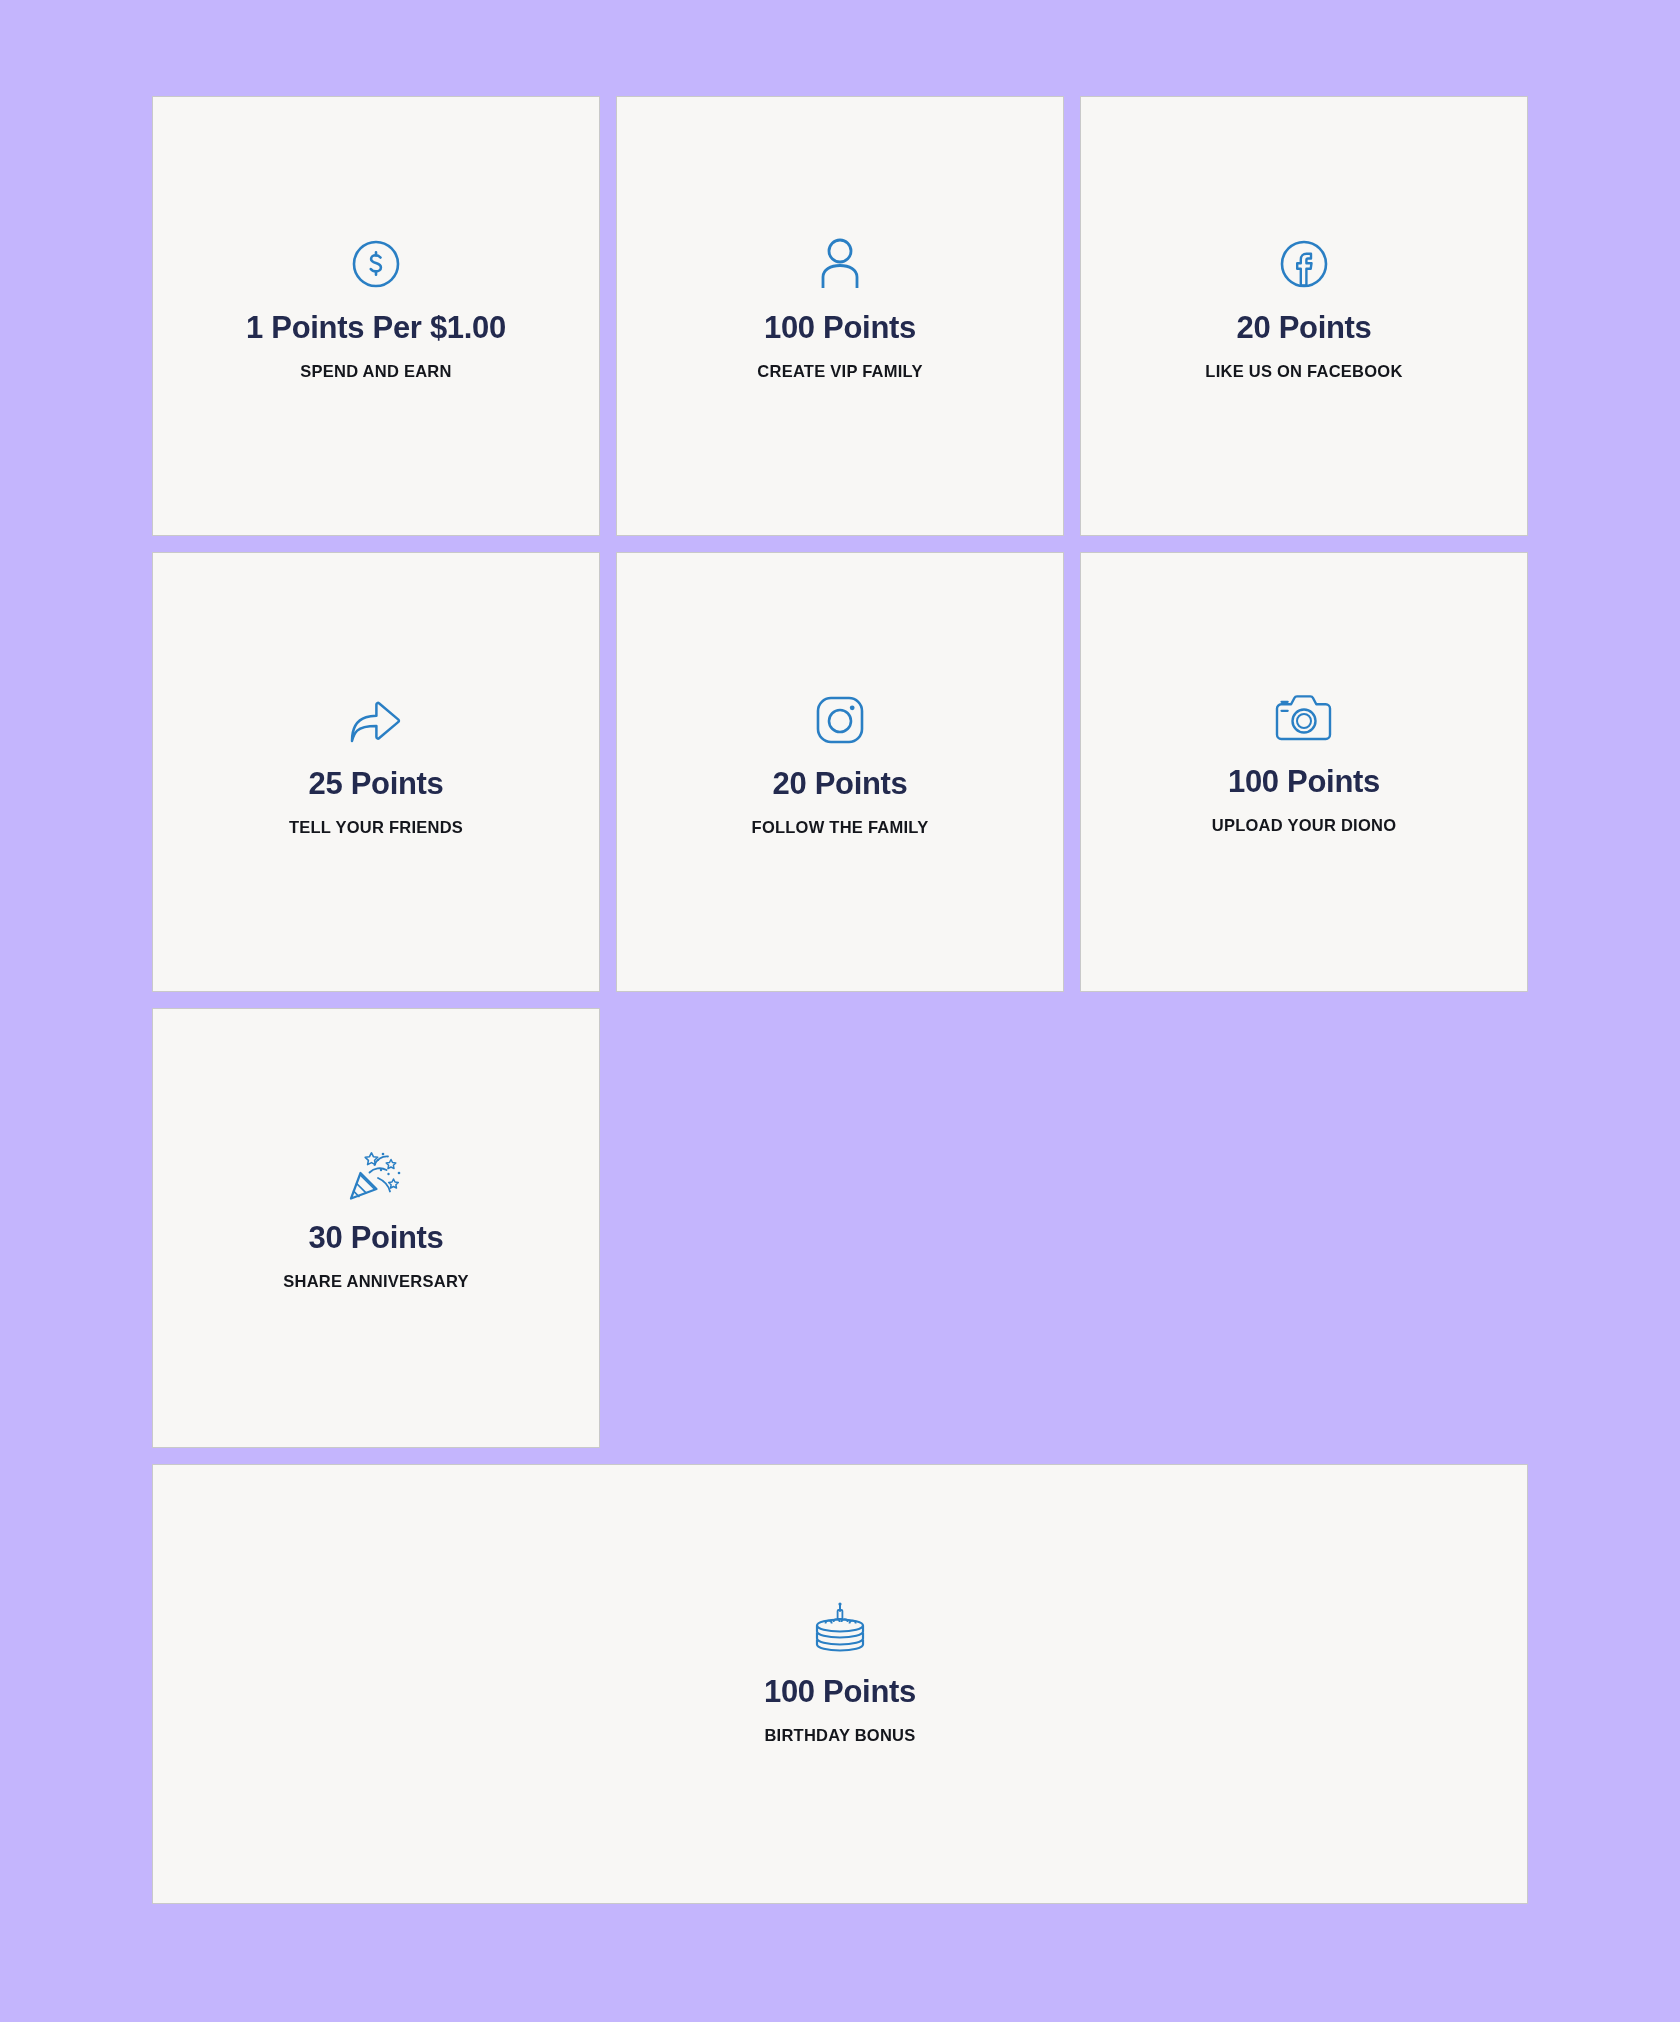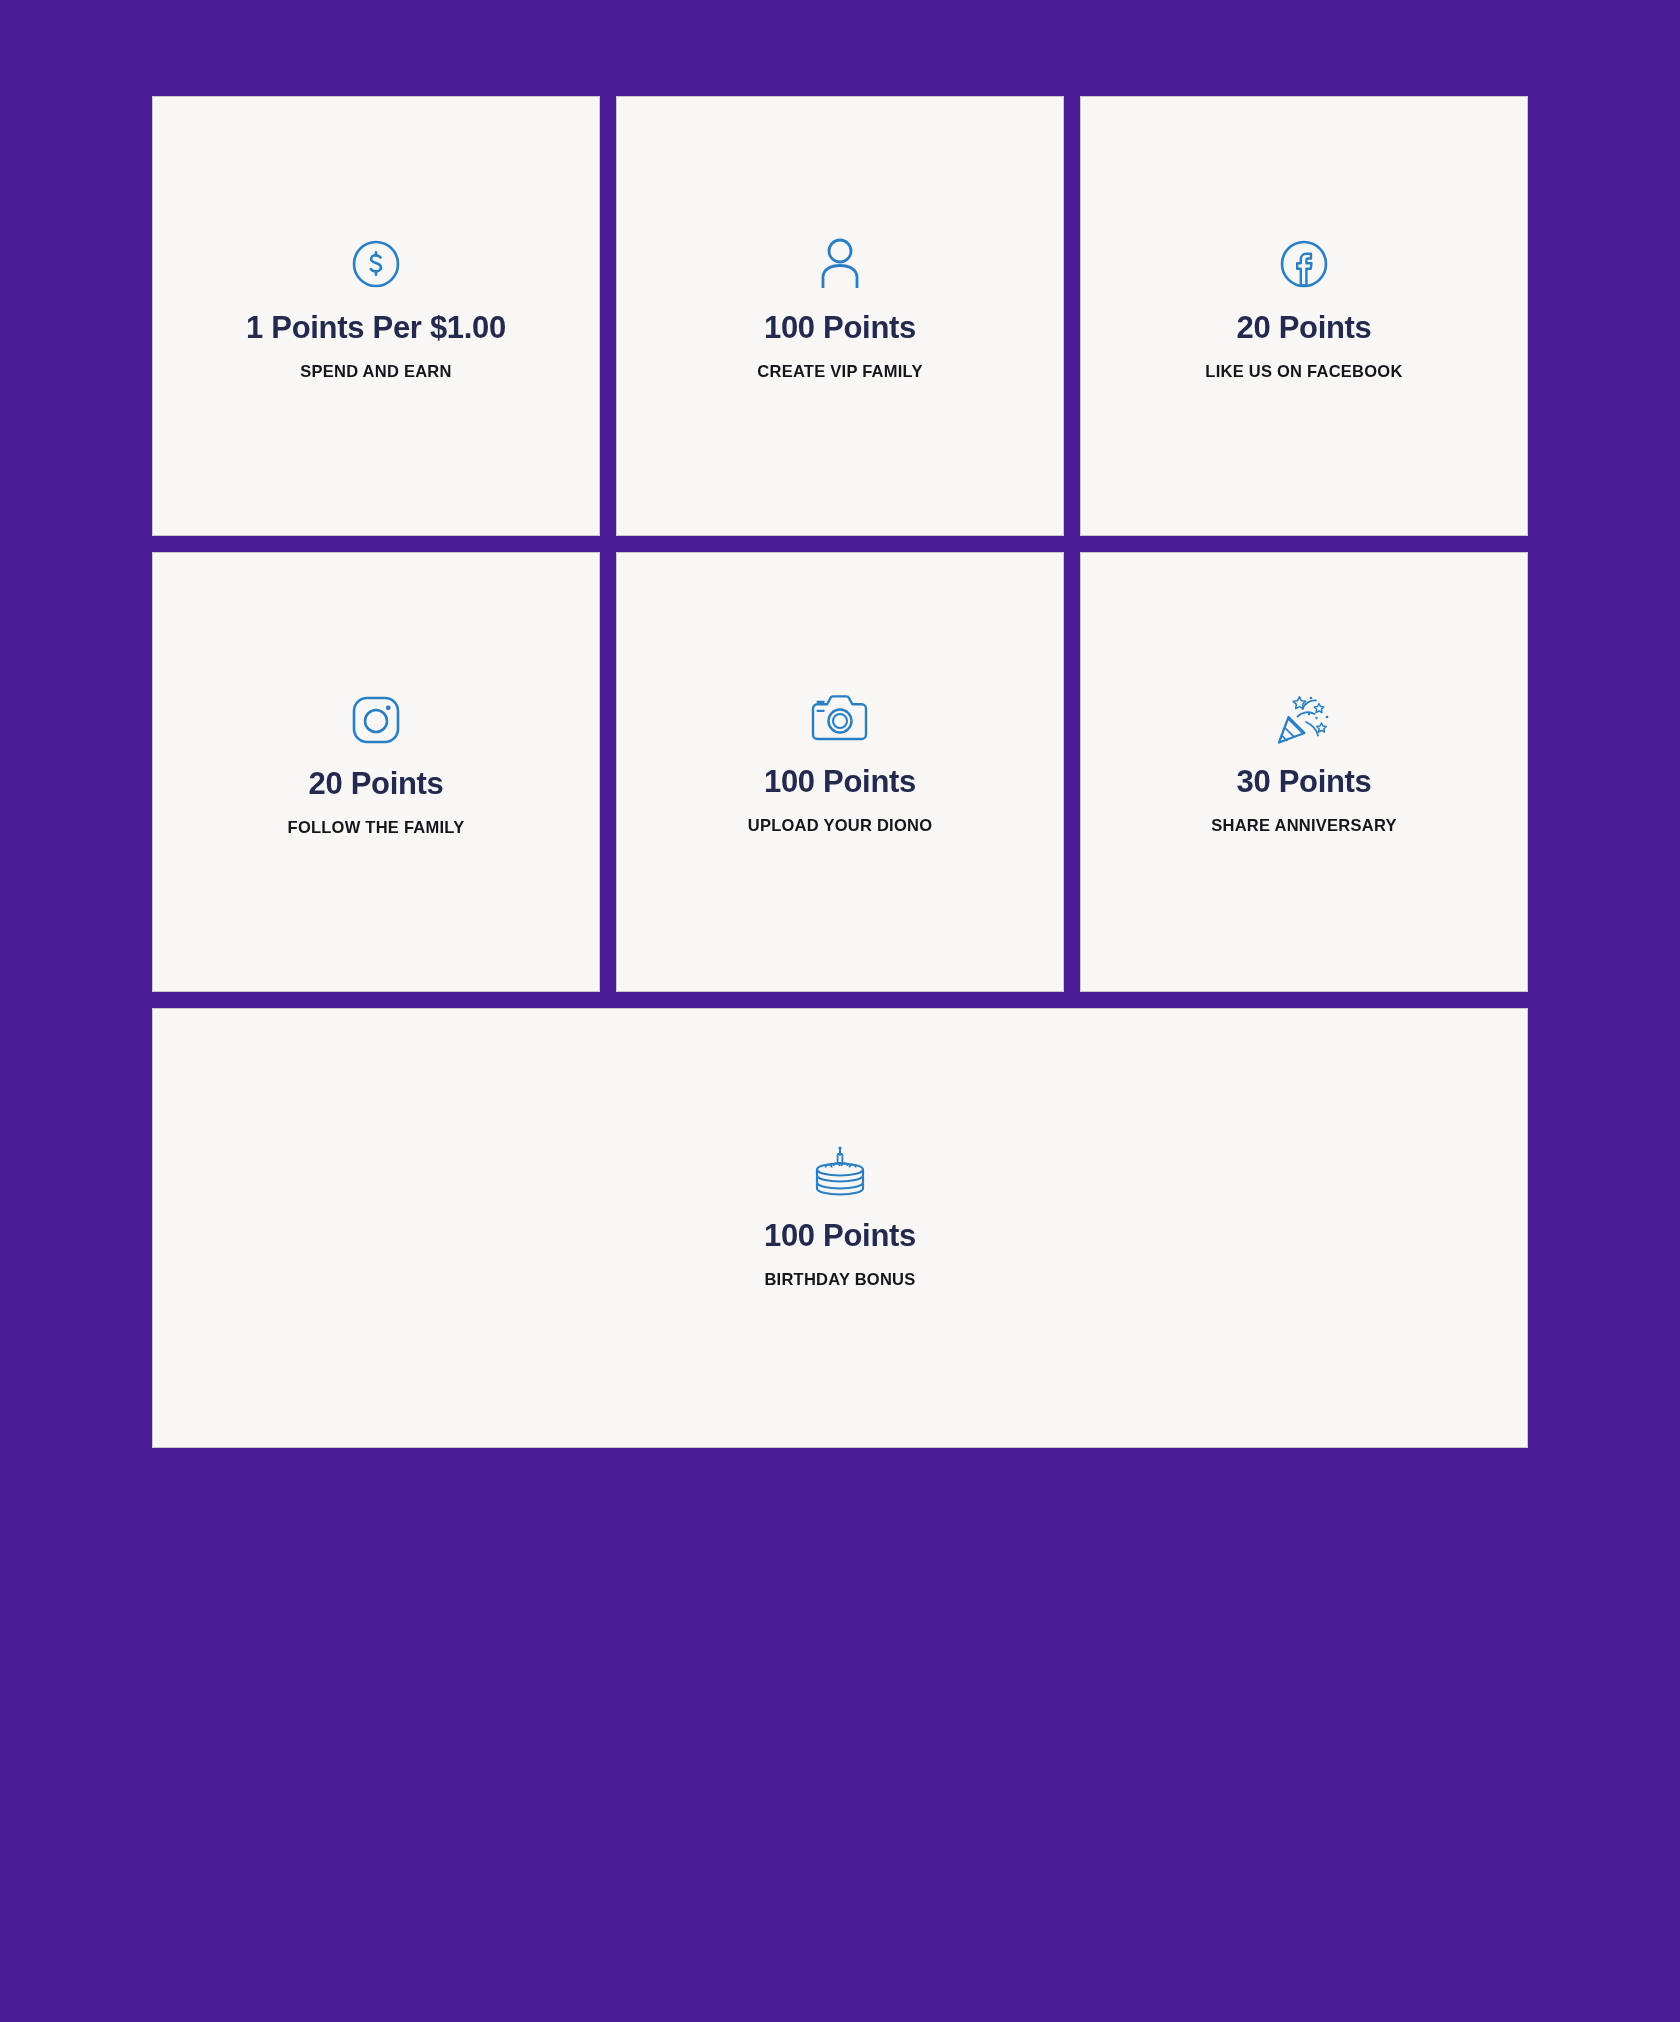--- a/index.html
+++ b/index.html
@@ -12,21 +12,21 @@
     height: 2022px;
     font-family: "Liberation Sans", sans-serif;
     -webkit-font-smoothing: antialiased;
   }
 
   .page {
     width: 1680px;
     height: 2022px;
     box-sizing: border-box;
     padding: 96px 152px 0 152px;
-    background: #4c1d95;
+    background: #c4b5fd;
   }
 
   .grid {
     display: grid;
     grid-template-columns: repeat(3, 1fr);
     column-gap: 16px;
     row-gap: 16px;
   }
 
   .card {
@@ -154,20 +154,31 @@
           <svg width="52" height="52" viewBox="0 0 52 52" fill="none">
             <circle cx="26" cy="26" r="22" stroke="#2a7fc4" stroke-width="2.6"></circle>
             <path d="M33 15.8h-4.6c-3.3 0-5.6 2.3-5.6 5.6v3.9h-3.6v5.4h3.6v16.8h5.6V30.7h4.3l.8-5.4h-5.1v-3.3c0-.9.6-1.5 1.5-1.5H33v-4.7z" stroke="#2a7fc4" stroke-width="2.4" stroke-linejoin="round"></path>
           </svg>
         </div>
         <div class="points">20 Points</div>
         <div class="caption">LIKE US ON FACEBOOK</div>
       </div>
     </div>
 
+    <div class="card row2">
+      <div class="inner">
+        <div class="icon-wrap">
+          <svg width="58" height="50" viewBox="0 0 58 50" fill="none">
+            <path d="M5 46c0-12.5 4.8-20.8 14-23.7 3-1 6.5-1.4 10.4-1.5V9.5c0-1.4 1.6-2.1 2.6-1.2l19.4 16.3c.7.6.7 1.7 0 2.3L32 43.2c-1 .9-2.6.2-2.6-1.2v-11c-8 0-14.9.7-19.2 4.6C7.8 37.8 6.2 41.3 5 46z" stroke="#2a7fc4" stroke-width="2.5" stroke-linejoin="round" stroke-linecap="round"></path>
+          </svg>
+        </div>
+        <div class="points">25 Points</div>
+        <div class="caption">TELL YOUR FRIENDS</div>
+      </div>
+    </div>
 
     <div class="card row2">
       <div class="inner">
         <div class="icon-wrap">
           <svg width="52" height="52" viewBox="0 0 52 52" fill="none">
             <rect x="4" y="4" width="44" height="44" rx="13" stroke="#2a7fc4" stroke-width="2.6"></rect>
             <circle cx="26" cy="27" r="11" stroke="#2a7fc4" stroke-width="2.6"></circle>
             <circle cx="38.2" cy="13.8" r="2.4" fill="#2a7fc4"></circle>
           </svg>
         </div>

